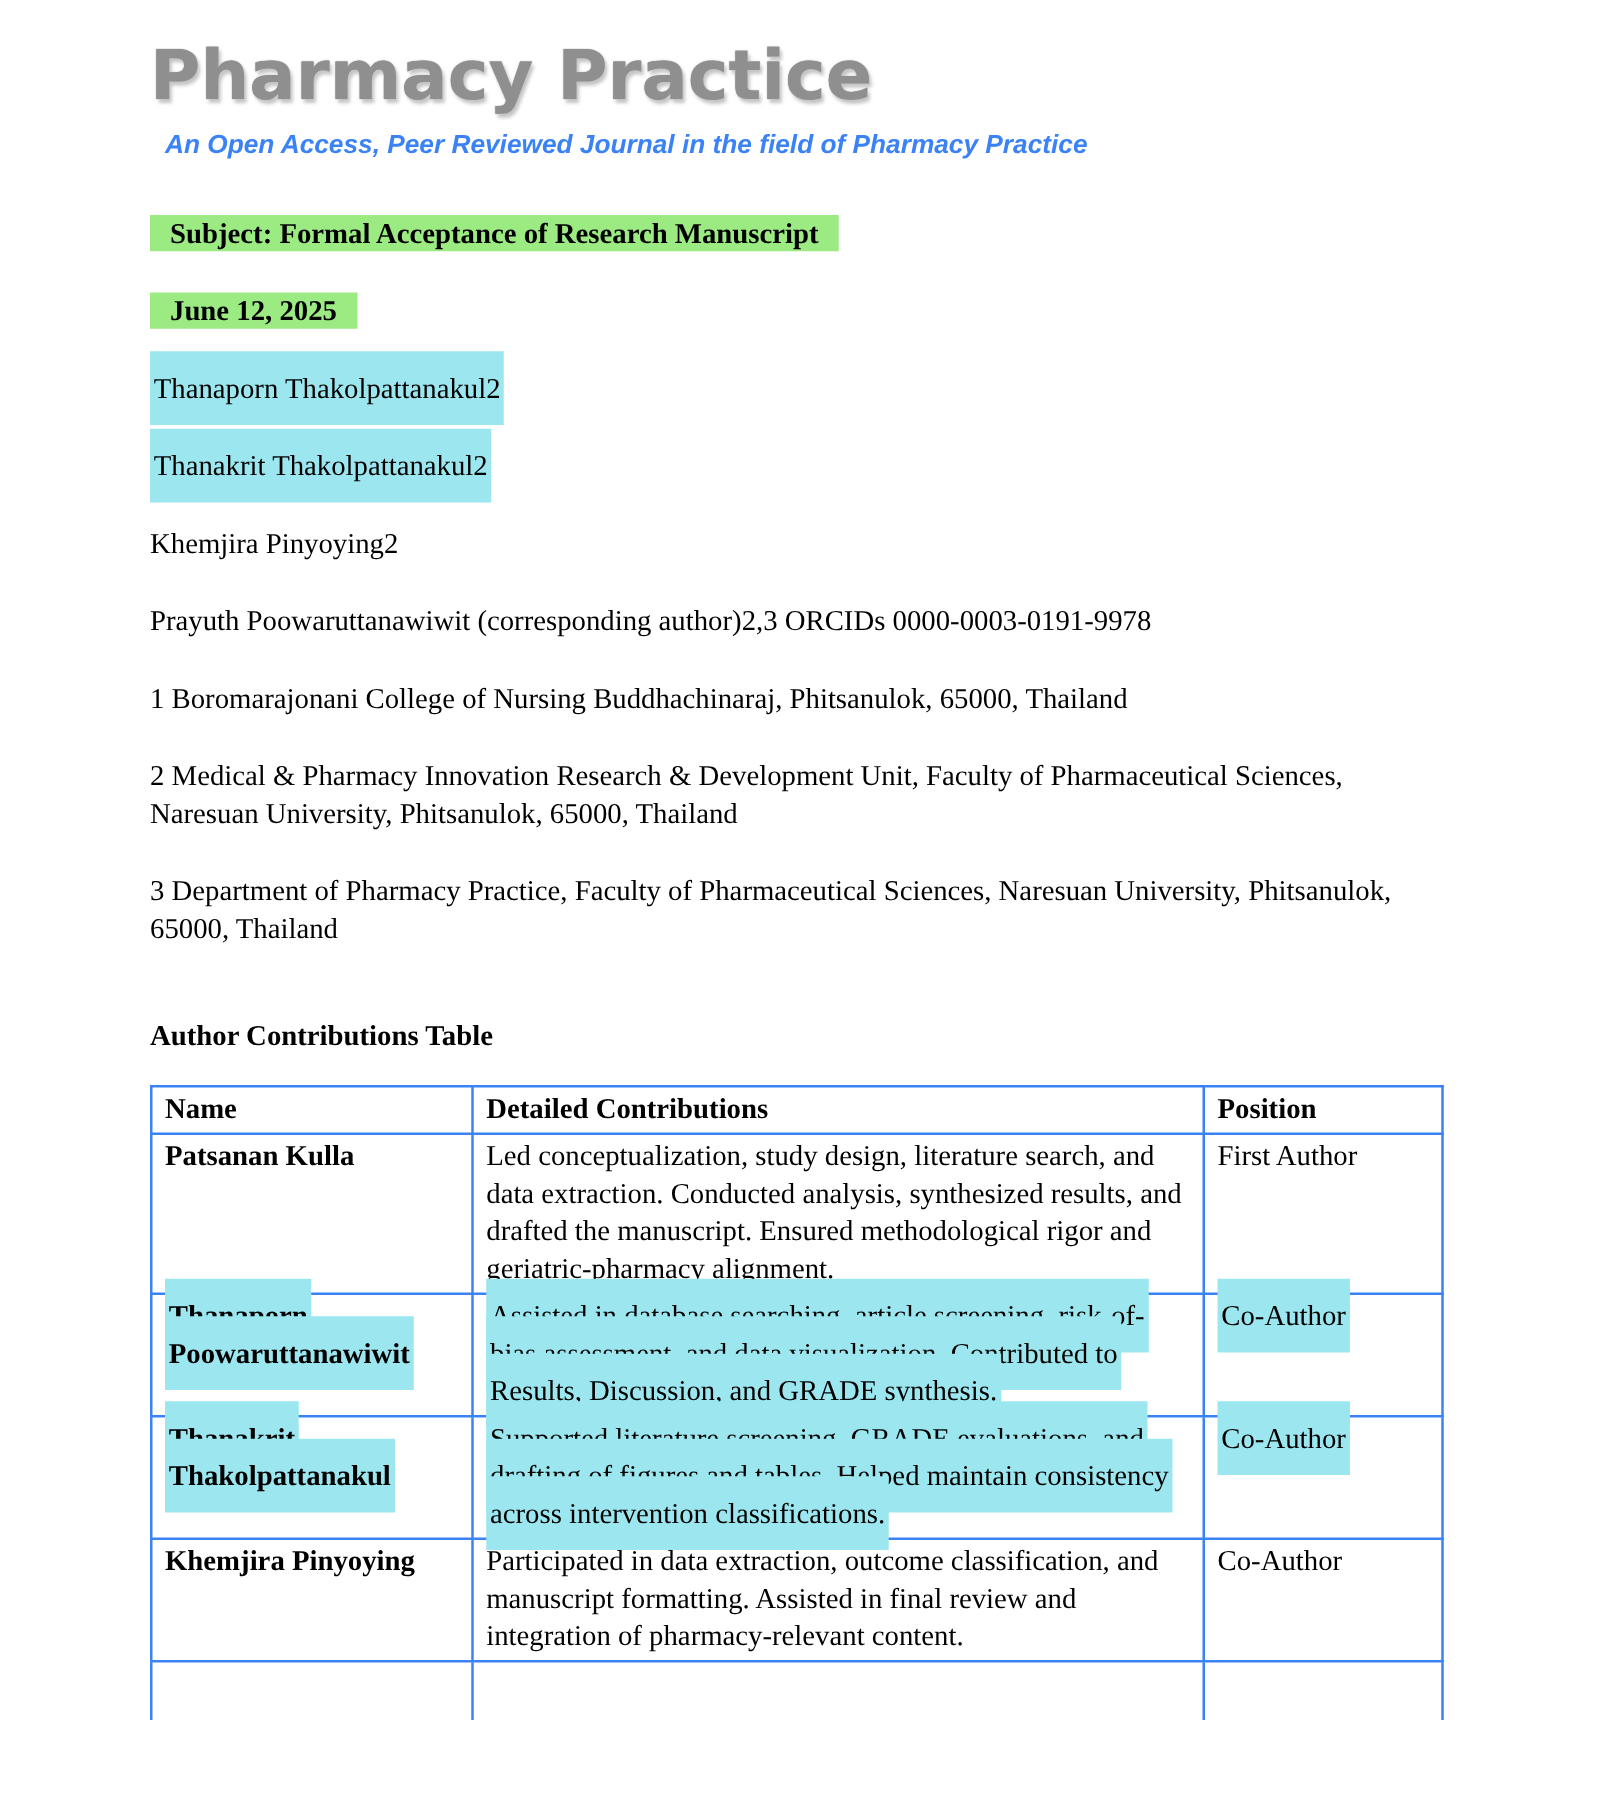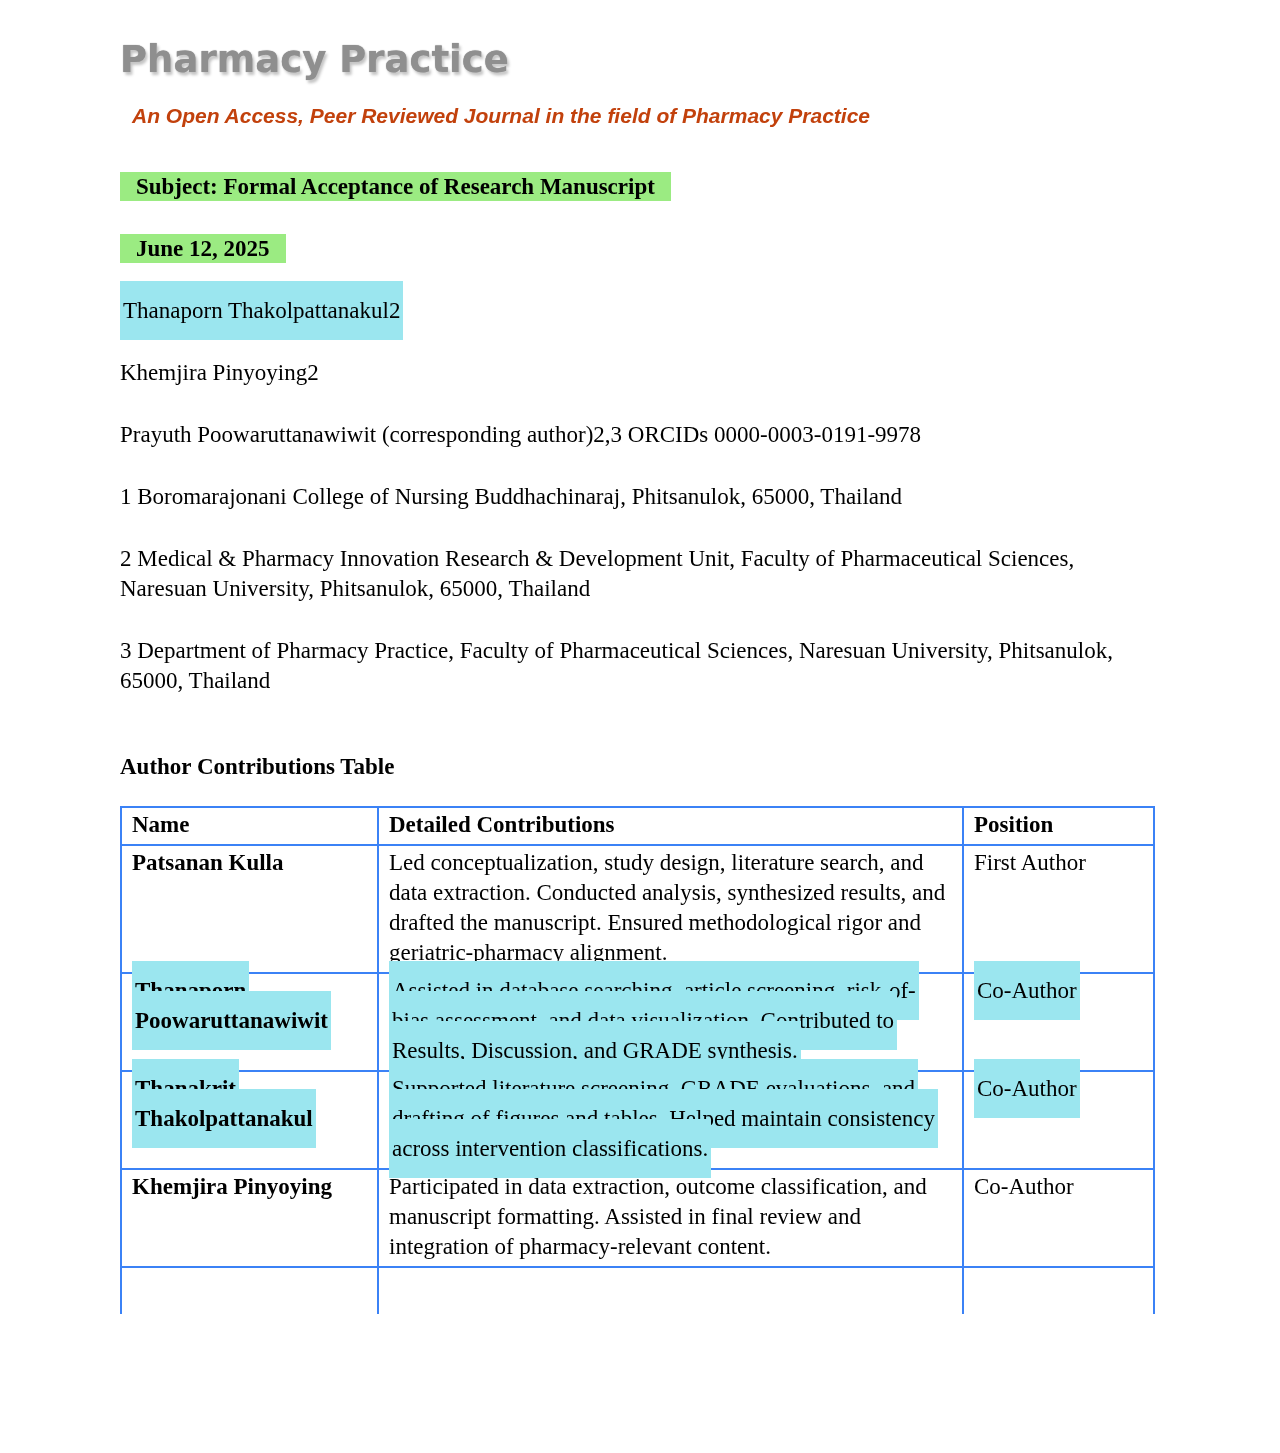--- a/index.html
+++ b/index.html
@@ -16,35 +16,35 @@
     padding: 26px 120px 0 120px;
     background: #ffffff;
     font-family: "Liberation Serif", "DejaVu Serif", serif;
     font-size: 23px;
     line-height: 30px;
     color: #000000;
   }
   .logo {
     font-family: "DejaVu Sans", sans-serif;
     font-weight: 700;
-    font-size: 37px;
+    font-size: 55px;
     line-height: 68px;
     letter-spacing: 0px;
     color: var(--logo-gray, #8f8f8f);
     text-shadow: 2px 3px 3px #c4c4c4, 0 0 1px #7a7a7a;
   }
   .tagline {
     margin-top: 9px;
     margin-left: 12px;
     font-family: "Liberation Sans", "DejaVu Sans", sans-serif;
     font-style: italic;
     font-weight: 700;
     font-size: 21px;
     line-height: 25px;
-    color: #c2410c;
+    color: #3b82f6;
   }
   .para {
     margin: 32px 0;
     max-width: 1015px;
   }
   .para.first {
     margin-top: 44px;
   }
   .bold { font-weight: 700; }
   .hl-green {
@@ -92,20 +92,21 @@
   <div class="logo">Pharmacy Practice</div>
   <div class="tagline">An Open Access, Peer Reviewed Journal in the field of Pharmacy Practice</div>
 
   <p class="para first bold"><span class="hl-green">Subject: Formal Acceptance of Research Manuscript</span></p>
 
   <p class="para bold"><span class="hl-green">June 12, 2025</span></p>
 
 
   <p class="para"><span class="hl-cyan">Thanaporn Thakolpattanakul2</span></p>
 
+  <p class="para"><span class="hl-cyan">Thanakrit Thakolpattanakul2</span></p>
 
   <p class="para"><span>Khemjira Pinyoying2</span></p>
 
   <p class="para"><span>Prayuth Poowaruttanawiwit (corresponding author)2,3 ORCIDs 0000-0003-0191-9978</span></p>
 
   <p class="para">1 Boromarajonani College of Nursing Buddhachinaraj, Phitsanulok, 65000, Thailand</p>
   <p class="para">2 Medical &amp; Pharmacy Innovation Research &amp; Development Unit, Faculty of Pharmaceutical Sciences, Naresuan University, Phitsanulok, 65000, Thailand</p>
   <p class="para">3 Department of Pharmacy Practice, Faculty of Pharmaceutical Sciences, Naresuan University, Phitsanulok, 65000, Thailand</p>
 
   <h3 class="table-heading">Author Contributions Table</h3>

